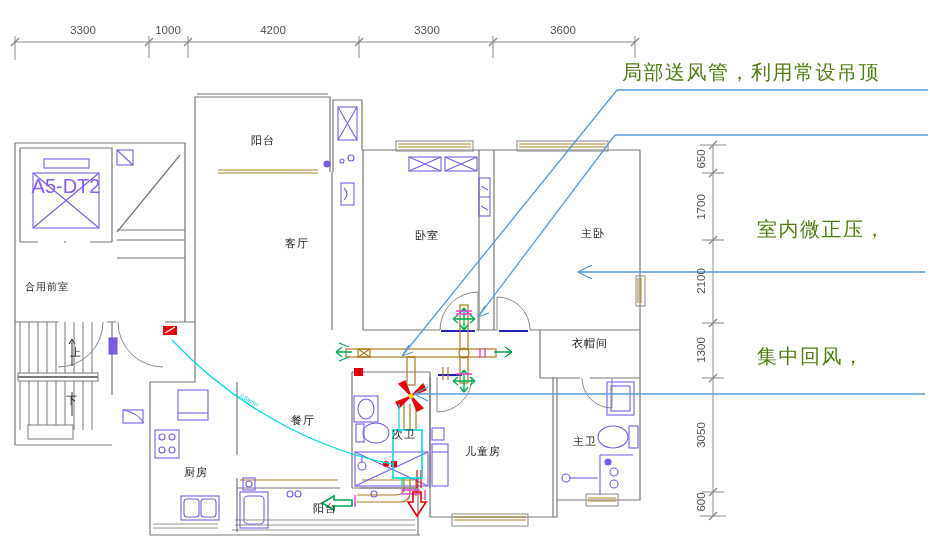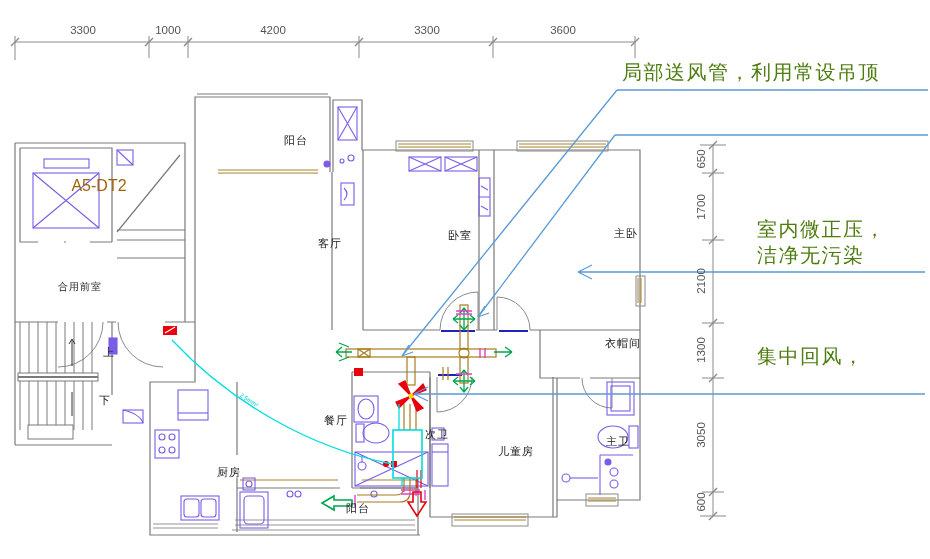--- a/index.html
+++ b/index.html
@@ -1,22 +1,22 @@
 <!DOCTYPE html>
 <html><head>
 <meta charset="utf-8">
 <style>
   html,body{margin:0;padding:0;background:#fff;}
   #canvas{position:relative;width:930px;height:559px;background:#fff;overflow:hidden;
           font-family:"Liberation Sans","DejaVu Sans",sans-serif;}
   #plan-svg{position:absolute;left:0;top:0;}
   .lbl{position:absolute;transform:translate(-50%,-50%);color:#1a1a1a;font-size:11px;
-       white-space:nowrap;letter-spacing:1px;margin-left:33px;}
+       white-space:nowrap;letter-spacing:1px;}
   .lbl-sm{font-size:10px;}
-  .elev{font-size:16px;color:#a16207;letter-spacing:0;}
+  .elev{font-size:20px;color:#8b5cf6;letter-spacing:0;}
   .dim{position:absolute;transform:translate(-50%,-50%);color:#555;font-size:11.5px;
        white-space:nowrap;}
   .dim-r{transform:translate(-50%,-50%) rotate(-90deg);}
   .note{position:absolute;color:#4d7c0f;font-size:20px;white-space:nowrap;letter-spacing:1.5px;}
   .cable{position:absolute;color:#00cfcf;font-size:6px;transform:rotate(33deg);
          transform-origin:left top;letter-spacing:0;}
 </style>
 </head>
 <body>
 
@@ -250,16 +250,15 @@
 <div class="dim" style="left:563px;top:30px">3600</div>
 <div class="dim dim-r" style="left:701px;top:159px">650</div>
 <div class="dim dim-r" style="left:701px;top:207px">1700</div>
 <div class="dim dim-r" style="left:701px;top:281px">2100</div>
 <div class="dim dim-r" style="left:701px;top:350px">1300</div>
 <div class="dim dim-r" style="left:701px;top:435px">3050</div>
 <div class="dim dim-r" style="left:701px;top:502px">600</div>
 
 <div class="note" style="left:622px;top:59px">局部送风管，利用常设吊顶</div>
 <div class="note" style="left:757px;top:216px">室内微正压，</div>
-<div class="note" style="left:757px;top:242px">洁净无污染</div>
 <div class="note" style="left:757px;top:343px">集中回风，</div>
 
 </div>
 
 </body></html>

